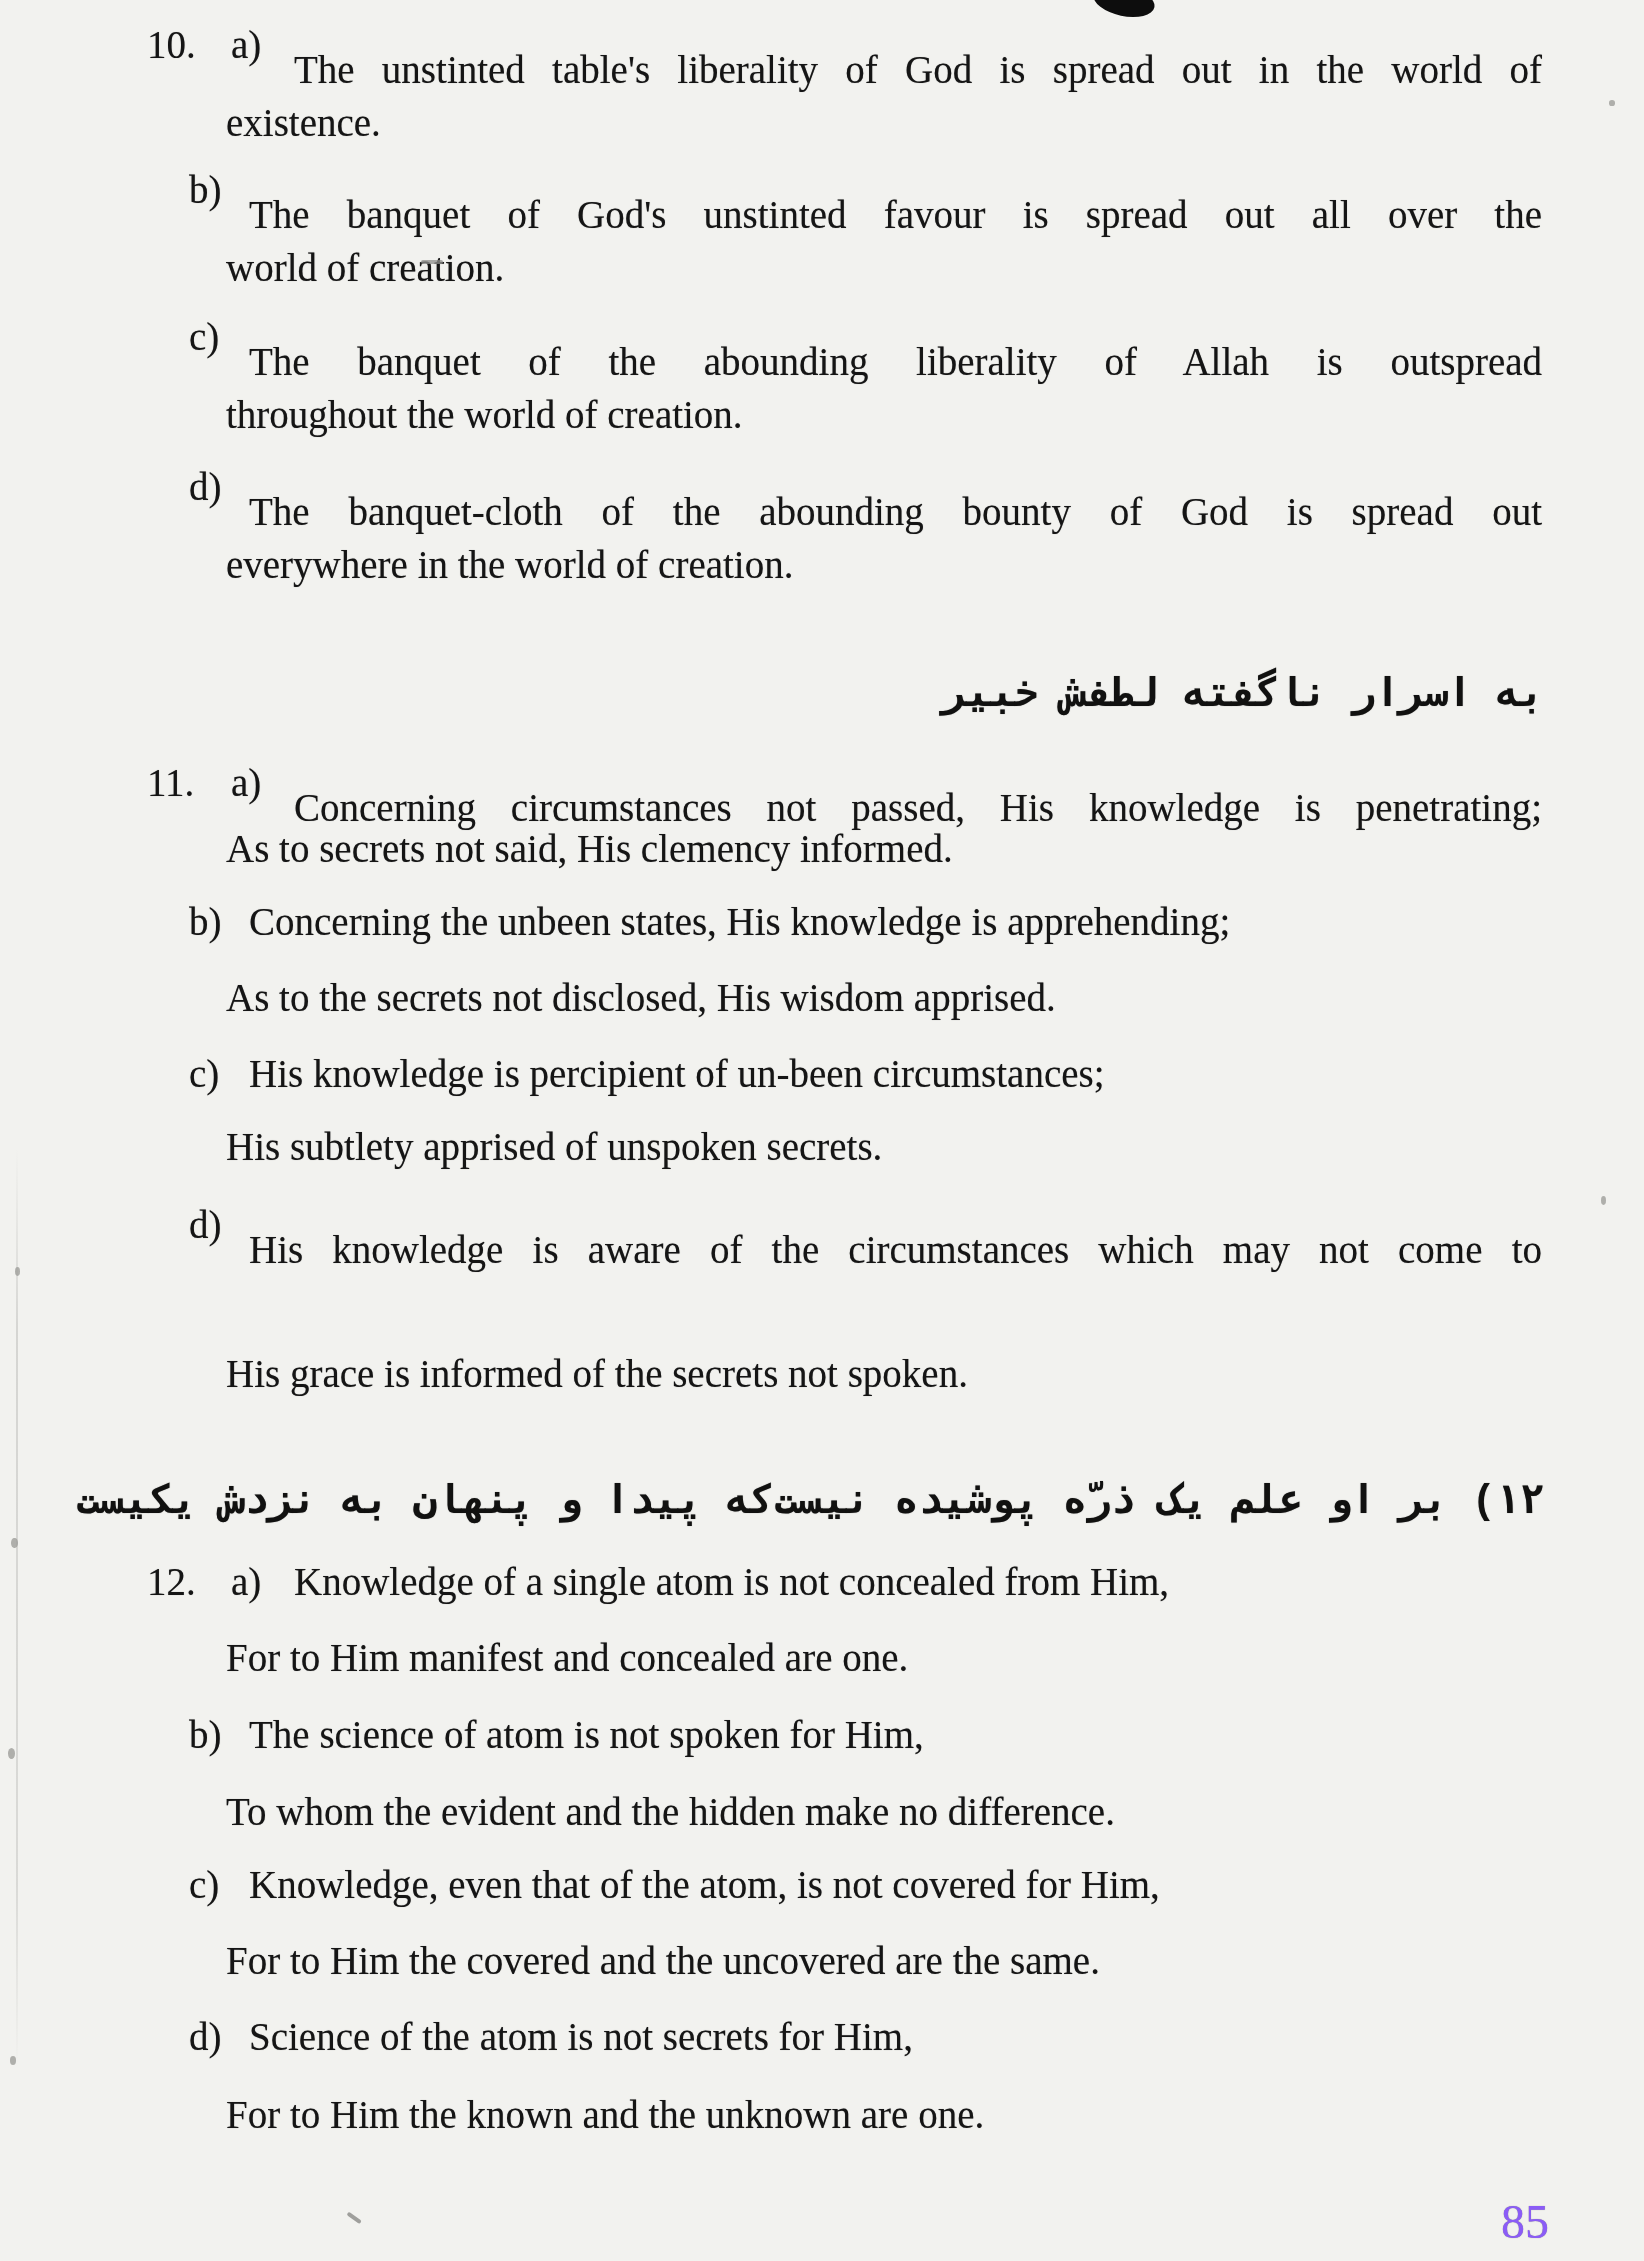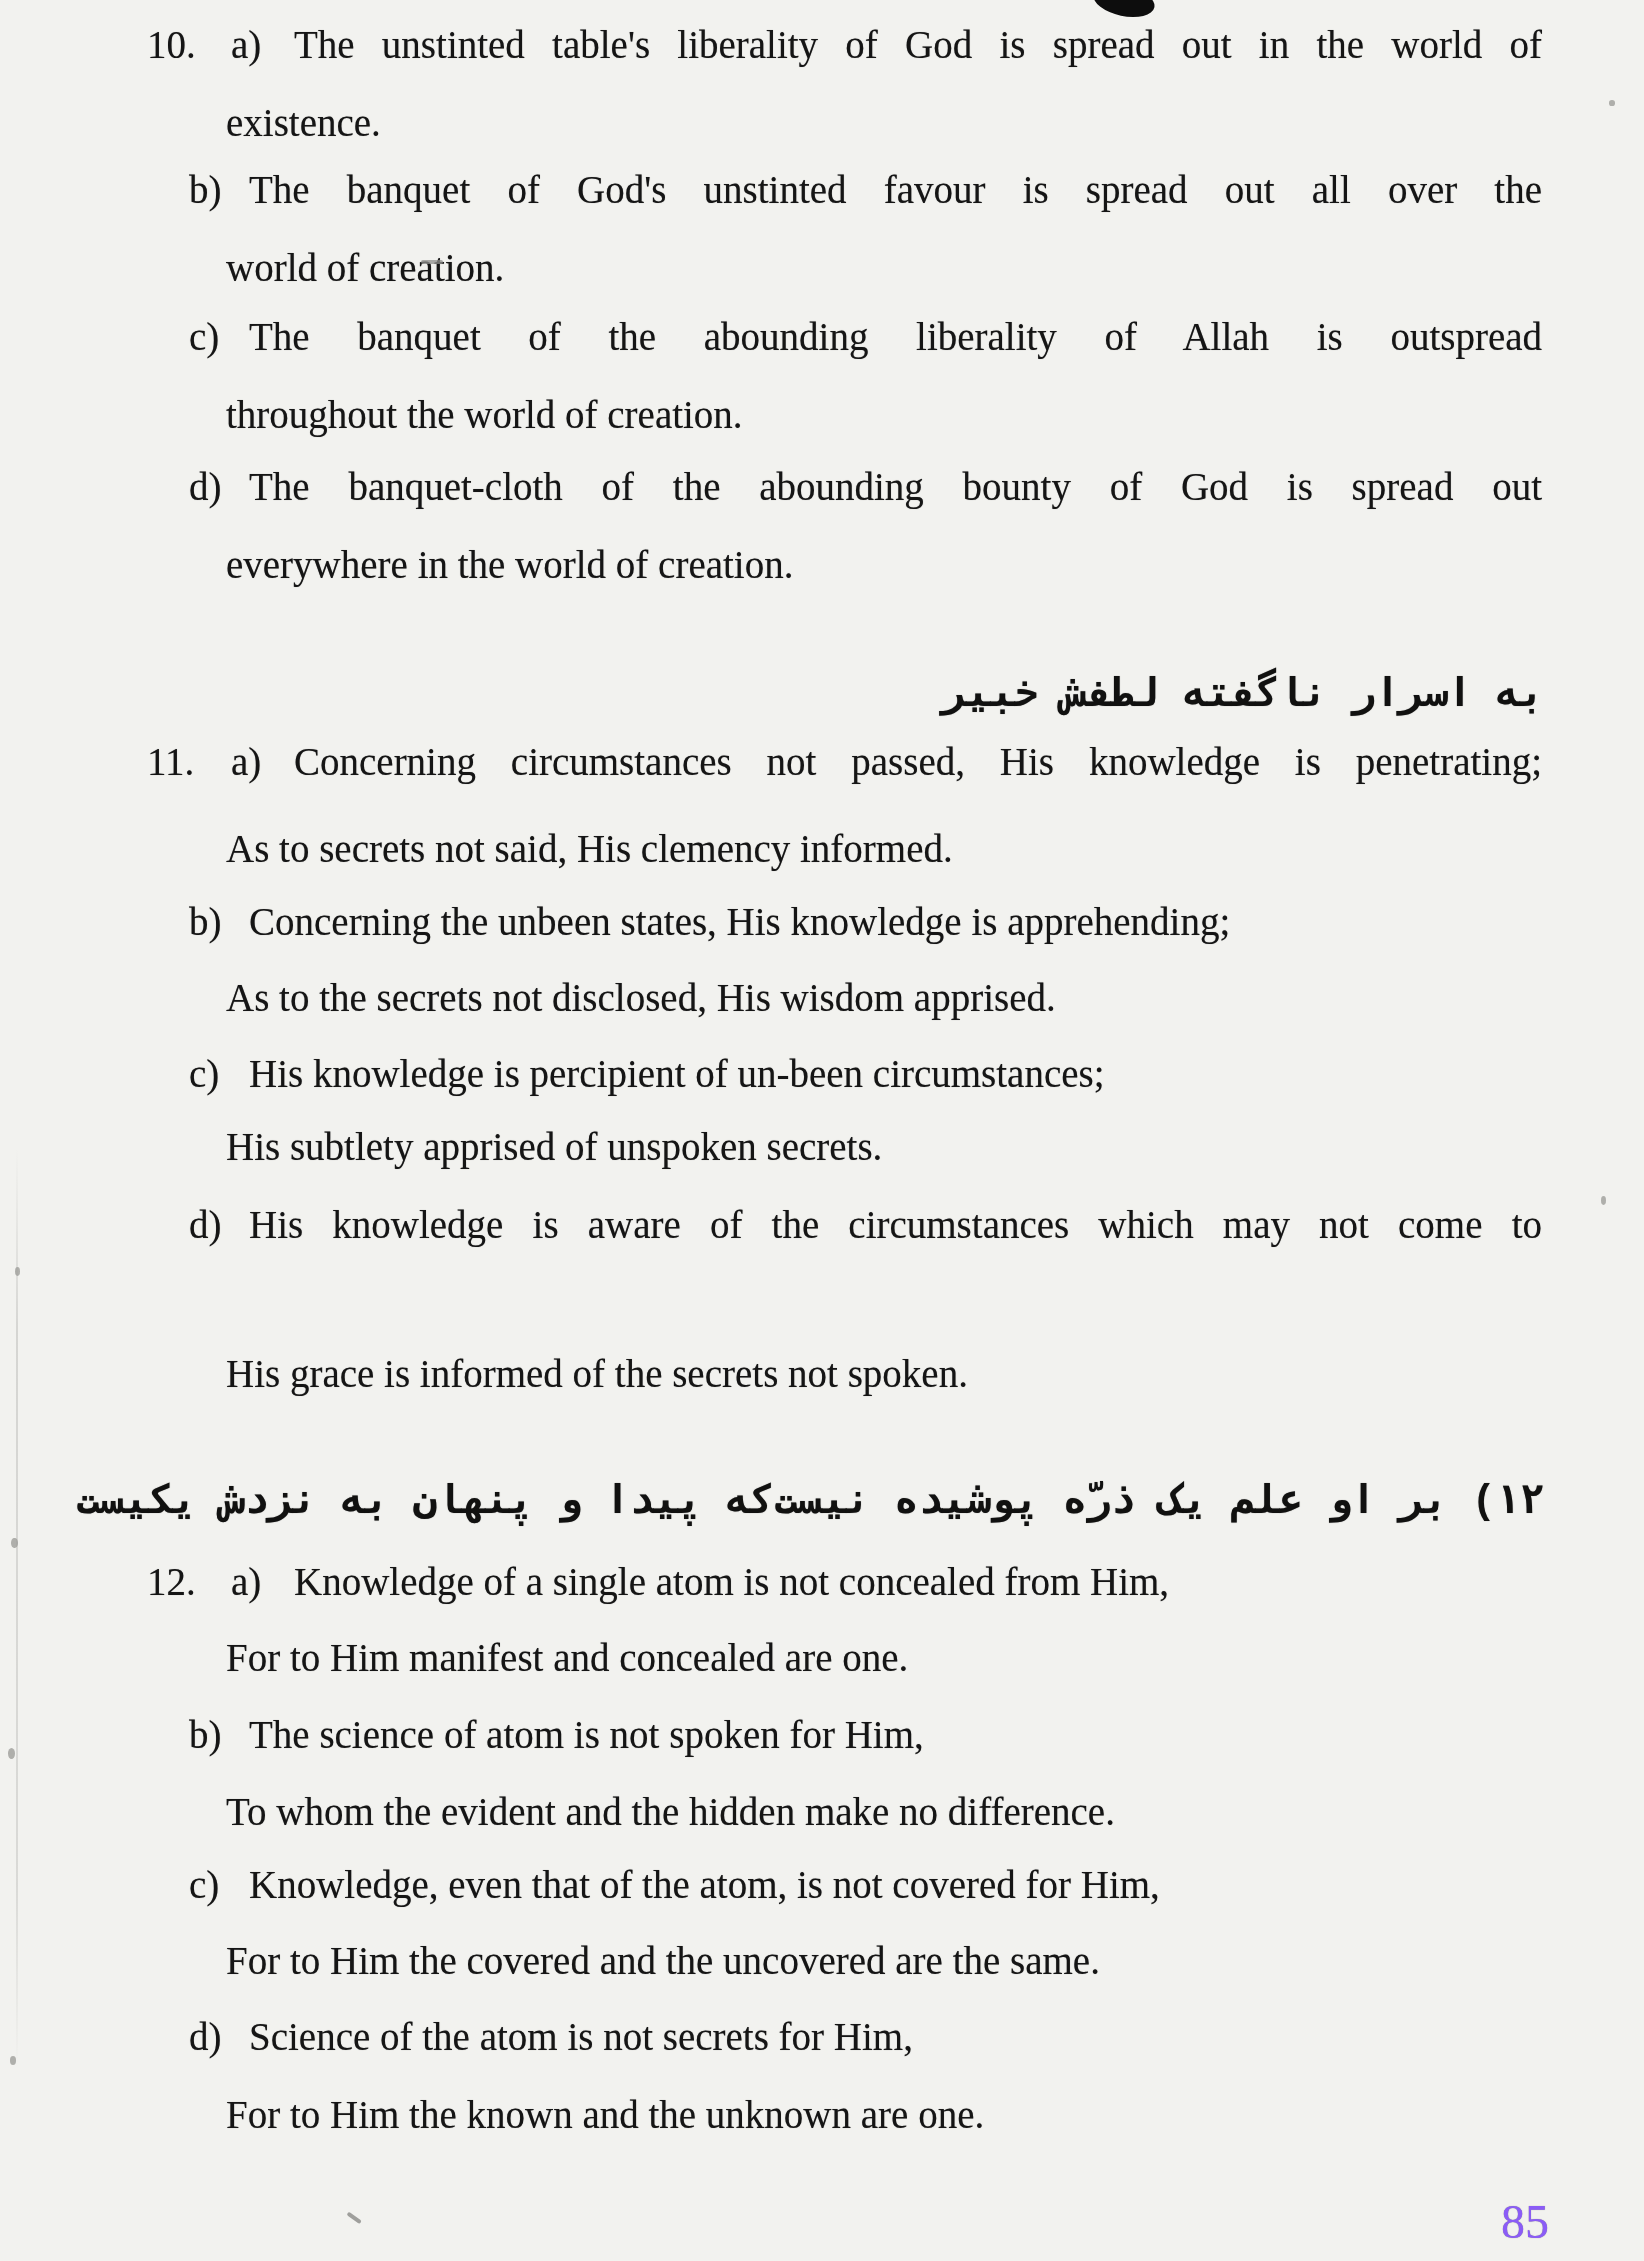--- a/index.html
+++ b/index.html
@@ -28,20 +28,21 @@
   .row .num    { flex: 0 0 auto; width: 84px; margin-left: 48px; }
   .row .letter { flex: 0 0 auto; width: 63px; }
   .row .text   { flex: 1 1 auto; white-space: nowrap; }
   .row.opt  { left: 189px; }
   .row.opt .letter { width: 60px; }
   .row.cont { left: 226px; }
   .row.justify .text {
     white-space: normal;
     text-align: justify;
     text-align-last: justify;
+    margin-top: 25px;
   }
   .persian {
     position: absolute;
     right: 100px;
     display: flex;
     justify-content: space-between;
     direction: rtl;
     font-family: "DejaVu Sans", sans-serif;
     font-weight: 700;
     font-size: 40px;
@@ -118,21 +119,21 @@
     <span class="text">The banquet-cloth of the abounding bounty of God is spread out</span>
   </div>
   <div class="row cont" style="top:543px">
     <span class="text">everywhere in the world of creation.</span>
   </div>
 
   <div class="persian" style="top:668px; left:183px">
     <span class="hemistich">به اسرار ناگفته لطفش خبیر</span>
   </div>
 
-  <div class="row justify" style="top:740px">
+  <div class="row justify" style="top:761px">
     <span class="num">11.</span>
     <span class="letter">a)</span>
     <span class="text">Concerning circumstances not passed, His knowledge is penetrating;</span>
   </div>
   <div class="row cont" style="top:827px">
     <span class="text">As to secrets not said, His clemency informed.</span>
   </div>
   <div class="row opt" style="top:900px">
     <span class="letter">b)</span>
     <span class="text">Concerning the unbeen states, His knowledge is apprehending;</span>

